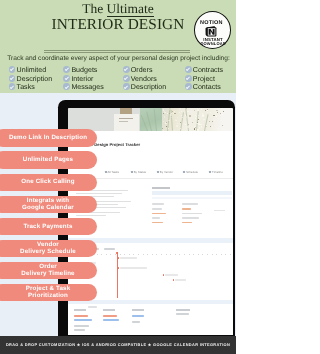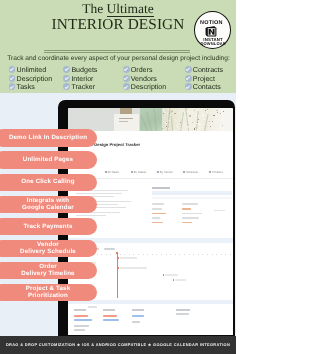--- a/index.html
+++ b/index.html
@@ -388,21 +388,21 @@
           <div class="fit">
             <span class="cb"></span>
             <span class="lbl">Budgets</span>
           </div>
           <div class="fit">
             <span class="cb"></span>
             <span class="lbl">Interior</span>
           </div>
           <div class="fit">
             <span class="cb"></span>
-            <span class="lbl">Tracker</span>
+            <span class="lbl">Messages</span>
           </div>
         </div>
         <div class="fcol" style="left: 123.2px;">
           <div class="fit">
             <span class="cb"></span>
             <span class="lbl">Orders</span>
           </div>
           <div class="fit">
             <span class="cb"></span>
             <span class="lbl">Vendors</span>

